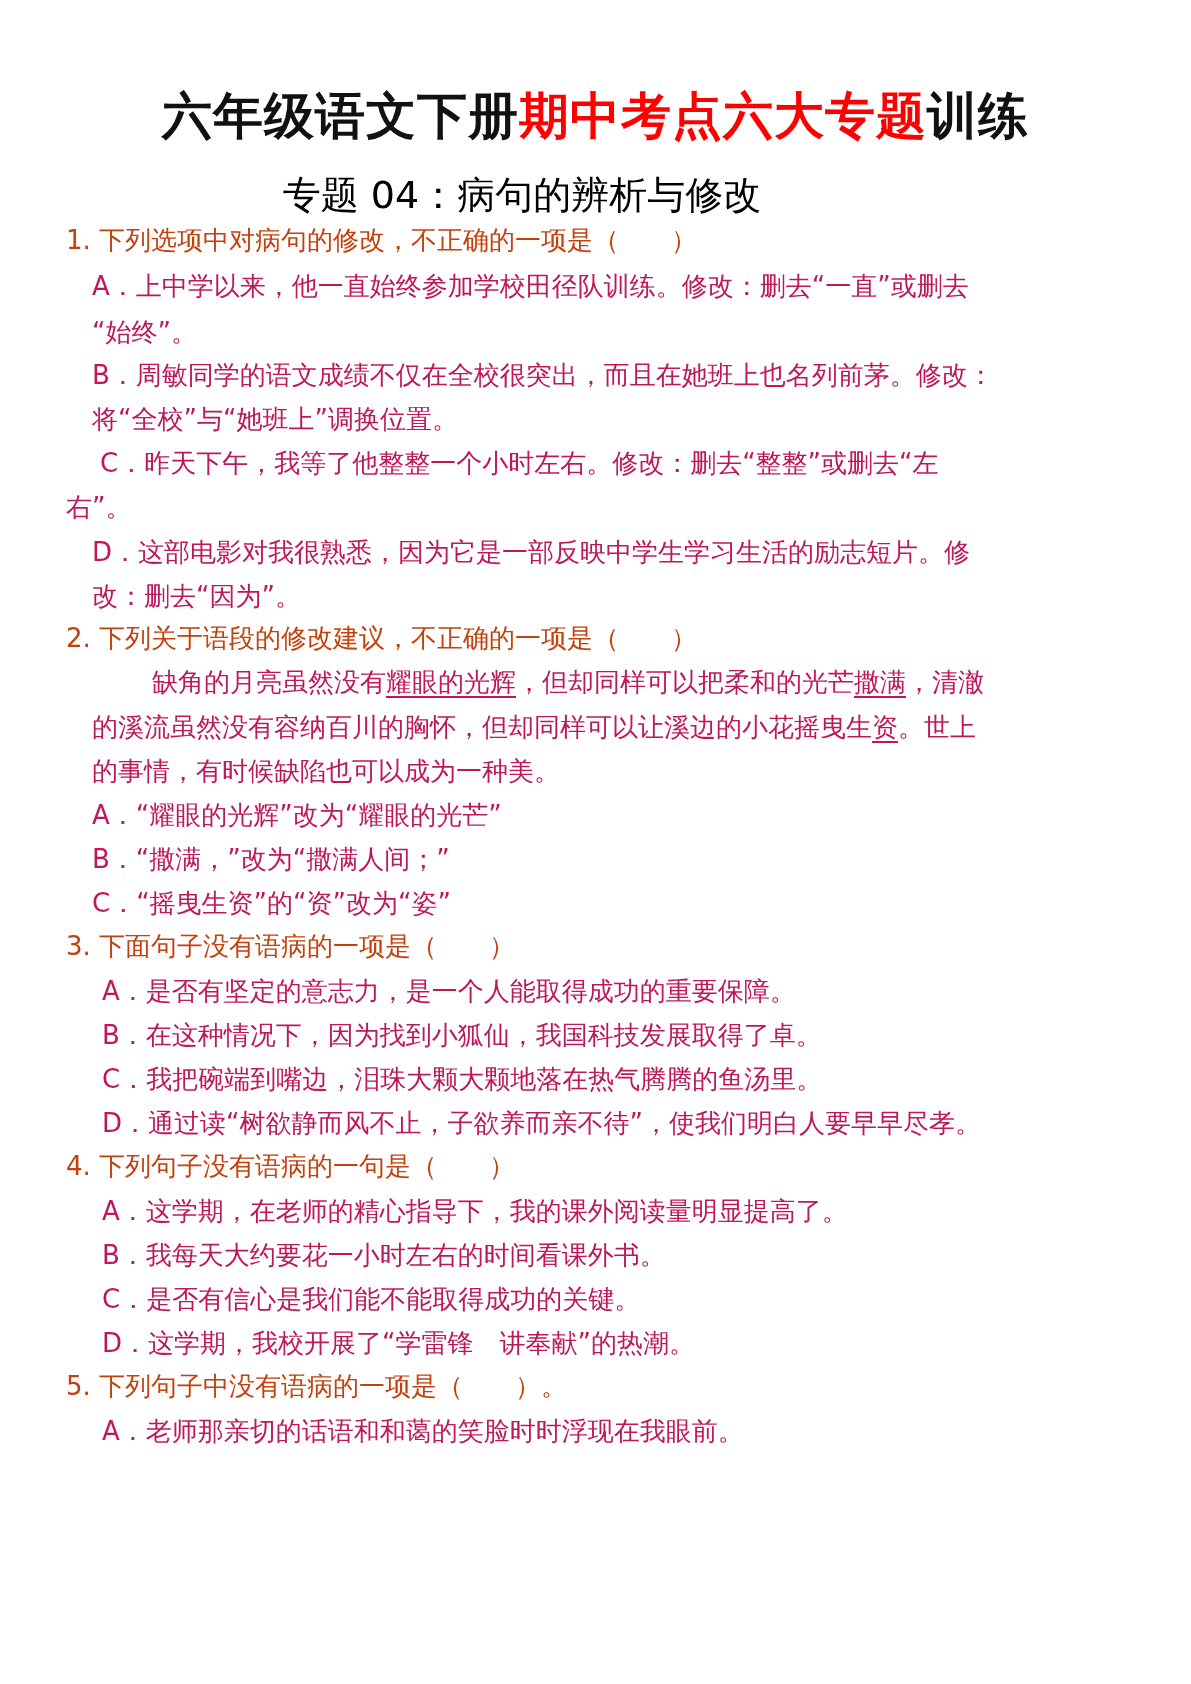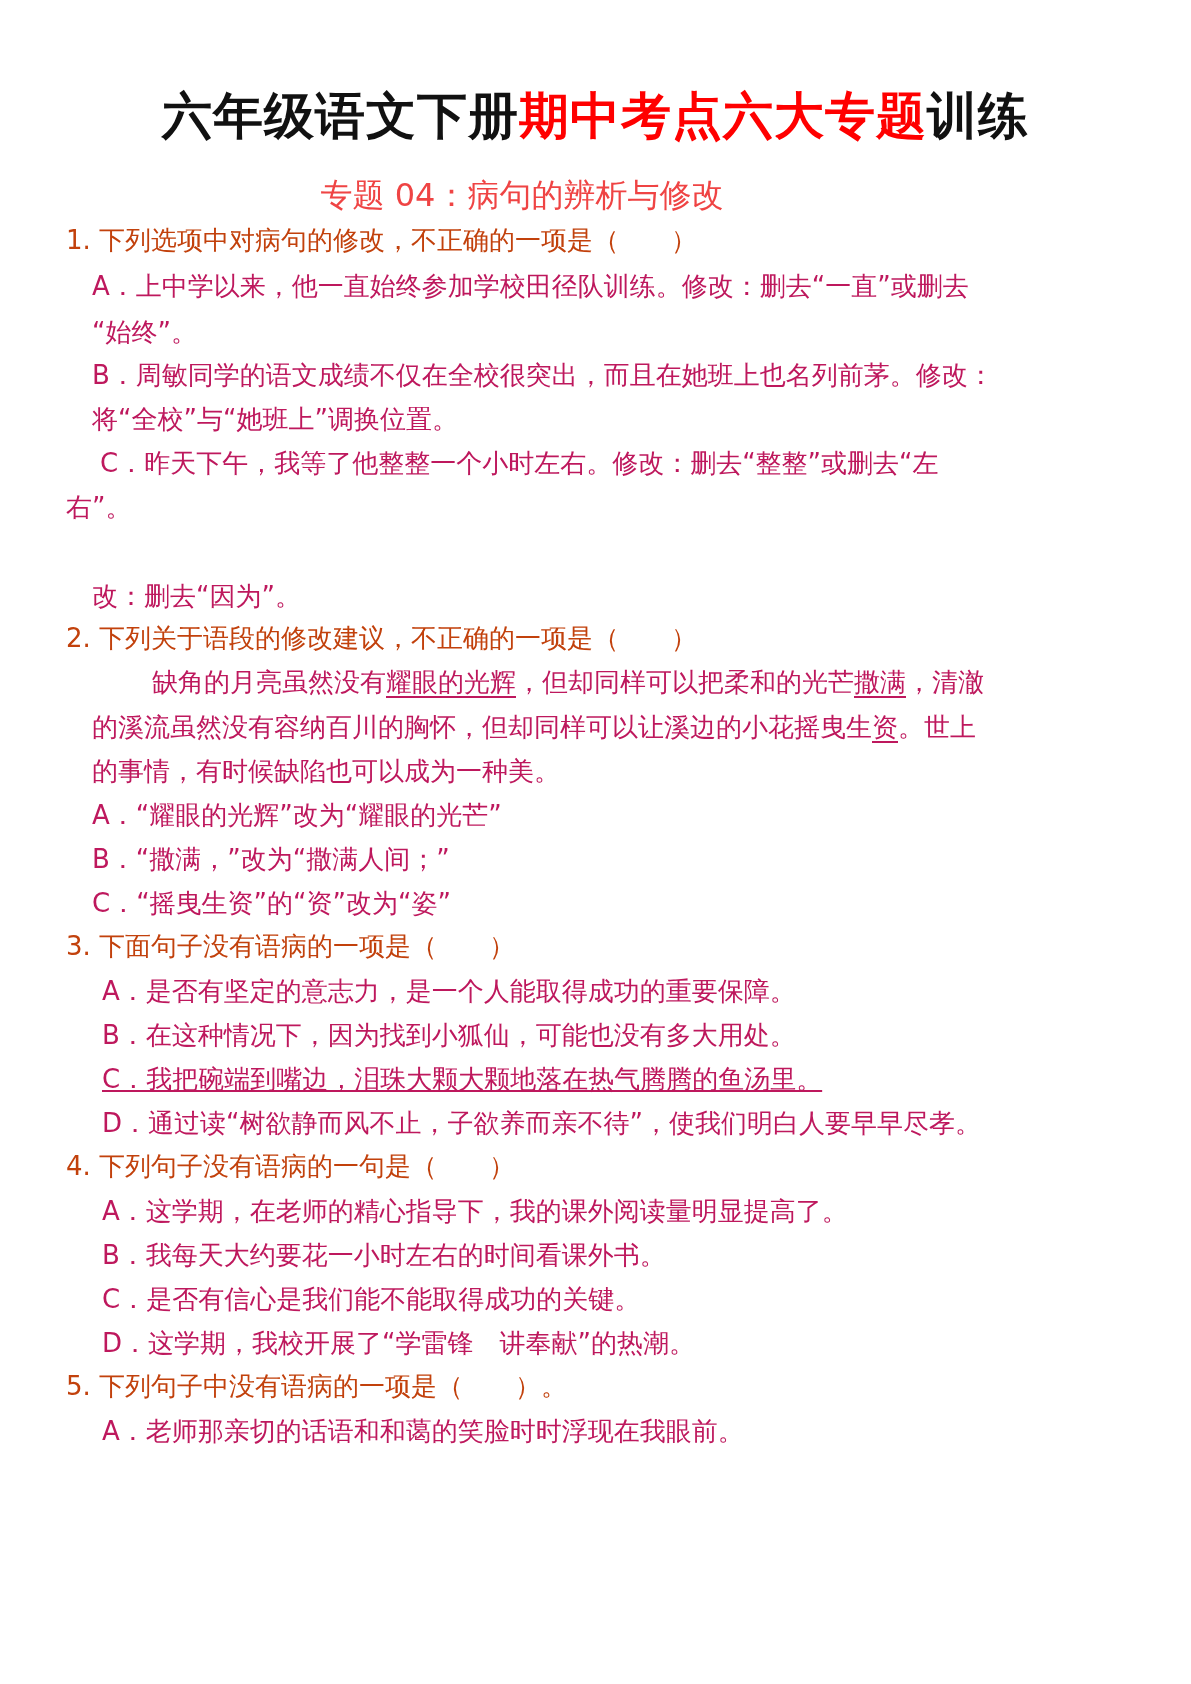--- a/index.html
+++ b/index.html
@@ -10,21 +10,21 @@
   }
   .page { position: absolute; left: 0; top: 0; width: 1191px; height: 1684px; }
   .title {
     position: absolute; left: 0; top: 84px; width: 1191px; text-align: center;
     font-size: 50px; font-weight: bold; letter-spacing: 1px; line-height: 64px;
     color: #111111; white-space: nowrap;
   }
   .title .hl { color: #ff0000; }
   .subtitle {
     position: absolute; left: 0; top: 170px; width: 1044px; text-align: center;
-    font-size: 32px; line-height: 50px; color: #ef4444; white-space: nowrap;
+    font-size: 38px; line-height: 50px; color: #000000; white-space: nowrap;
   }
   .line {
     position: absolute; font-size: 26px; line-height: 36px; white-space: nowrap;
     color: #be185d;
   }
   .q { color: #c2410c; }
   .u { text-decoration: underline; text-underline-offset: 5px; text-decoration-thickness: 2px; }
 </style>
 </head>
 <body>
@@ -40,20 +40,21 @@
   <div class="line q" style="left:66px; top:222px;">
     <span>1.</span>
     <span>下列选项中对病句的修改，不正确的一项是（　　）</span>
   </div>
   <div class="line" style="left:92px; top:268px;">A．上中学以来，他一直始终参加学校田径队训练。修改：删去“一直”或删去</div>
   <div class="line" style="left:92px; top:314px;">“始终”。</div>
   <div class="line" style="left:92px; top:357px;">B．周敏同学的语文成绩不仅在全校很突出，而且在她班上也名列前茅。修改：</div>
   <div class="line" style="left:92px; top:401px;">将“全校”与“她班上”调换位置。</div>
   <div class="line" style="left:100px; top:445px;">C．昨天下午，我等了他整整一个小时左右。修改：删去“整整”或删去“左</div>
   <div class="line" style="left:66px; top:489px;">右”。</div>
+  <div class="line" style="left:92px; top:534px;">D．这部电影对我很熟悉，因为它是一部反映中学生学习生活的励志短片。修</div>
   <div class="line" style="left:92px; top:578px;">改：删去“因为”。</div>
 
   <div class="line q" style="left:66px; top:620px;">
     <span>2.</span>
     <span>下列关于语段的修改建议，不正确的一项是（　　）</span>
   </div>
   <div class="line" style="left:152px; top:664px;">
     <span>缺角的月亮虽然没有</span><span class="u">耀眼的光辉</span><span>，但却同样可以把柔和的光芒</span><span class="u">撒满</span><span>，清澈</span>
   </div>
   <div class="line" style="left:92px; top:709px;">
@@ -62,22 +63,22 @@
   <div class="line" style="left:92px; top:753px;">的事情，有时候缺陷也可以成为一种美。</div>
   <div class="line" style="left:92px; top:797px;">A．“耀眼的光辉”改为“耀眼的光芒”</div>
   <div class="line" style="left:92px; top:841px;">B．“撒满，”改为“撒满人间；”</div>
   <div class="line" style="left:92px; top:885px;">C．“摇曳生资”的“资”改为“姿”</div>
 
   <div class="line q" style="left:66px; top:928px;">
     <span>3.</span>
     <span>下面句子没有语病的一项是（　　）</span>
   </div>
   <div class="line" style="left:102px; top:973px;">A．是否有坚定的意志力，是一个人能取得成功的重要保障。</div>
-  <div class="line" style="left:102px; top:1017px;">B．在这种情况下，因为找到小狐仙，可能也没有多大用处。</div>
-  <div class="line" style="left:102px; top:1061px;text-decoration:underline;">C．我把碗端到嘴边，泪珠大颗大颗地落在热气腾腾的鱼汤里。</div>
+  <div class="line" style="left:102px; top:1017px;">B．在这种情况下，因为找到小狐仙，我国科技发展取得了卓。</div>
+  <div class="line" style="left:102px; top:1061px;">C．我把碗端到嘴边，泪珠大颗大颗地落在热气腾腾的鱼汤里。</div>
   <div class="line" style="left:102px; top:1105px;">D．通过读“树欲静而风不止，子欲养而亲不待”，使我们明白人要早早尽孝。</div>
 
   <div class="line q" style="left:66px; top:1148px;">
     <span>4.</span>
     <span>下列句子没有语病的一句是（　　）</span>
   </div>
   <div class="line" style="left:102px; top:1193px;">A．这学期，在老师的精心指导下，我的课外阅读量明显提高了。</div>
   <div class="line" style="left:102px; top:1237px;">B．我每天大约要花一小时左右的时间看课外书。</div>
   <div class="line" style="left:102px; top:1281px;">C．是否有信心是我们能不能取得成功的关键。</div>
   <div class="line" style="left:102px; top:1325px;">D．这学期，我校开展了“学雷锋　讲奉献”的热潮。</div>

